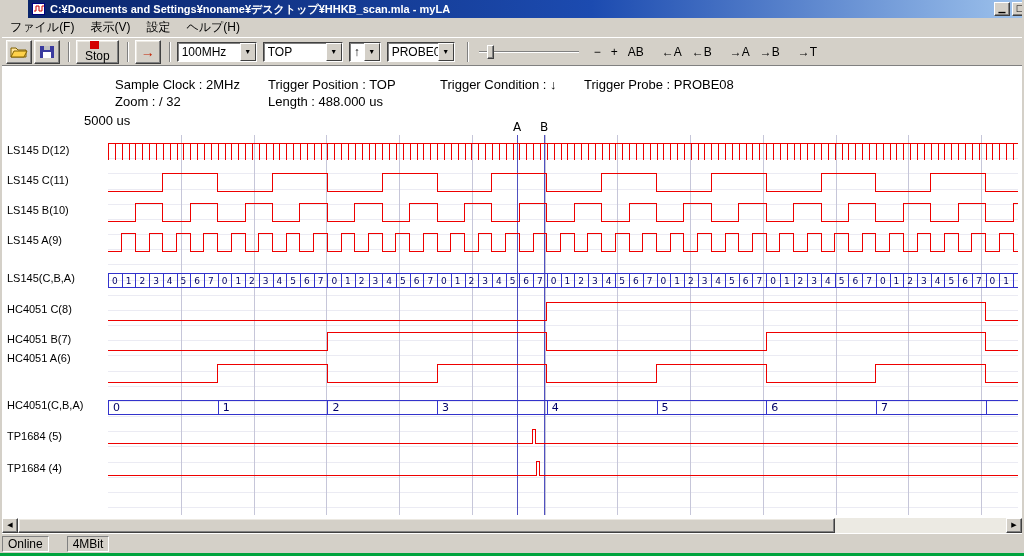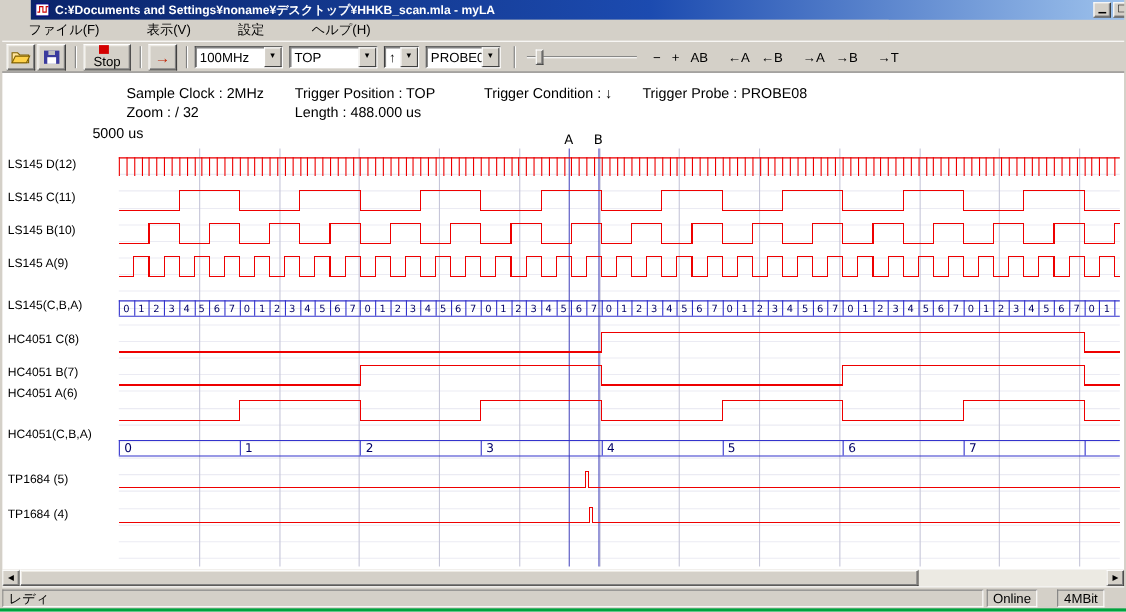--- a/index.html
+++ b/index.html
@@ -17,21 +17,21 @@
   .app-icon { width:14px; height:14px; margin-right:4px; flex:0 0 auto; }
   .title-text { color:#fff; font-size:11px; font-weight:bold; flex:1; white-space:nowrap; overflow:hidden; }
   .win-btn { width:16px; height:14px; background:#d4d0c8; border:1px solid;
     border-color:#ffffff #404040 #404040 #ffffff; box-shadow:inset -1px -1px 0 #808080;
     font-size:9px; line-height:11px; text-align:center; margin-left:2px; color:#000;
     font-family:"DejaVu Sans", sans-serif; }
   .win-btn.close { margin-left:4px; font-size:11px; font-weight:bold; }
 
   
   .menubar { position:absolute; top:18px; left:0; width:808px; height:19px; background:#d4d0c8;
-    display:flex; align-items:center; font-size:12px; padding-left:18px; z-index:5;gap:27px; }
+    display:flex; align-items:center; font-size:12px; padding-left:2px; z-index:5; }
   .menu-item { padding:2px 8px; white-space:nowrap; }
 
   
   .toolbar { position:absolute; top:37px; left:0; width:1024px; height:29px; background:#d4d0c8;
     border-top:1px solid #ffffff; border-bottom:1px solid #808080;
     display:flex; align-items:center; padding:0 6px; z-index:5; }
   .tb-btn { height:24px; min-width:26px; background:#d4d0c8; border:1px solid;
     border-color:#ffffff #404040 #404040 #ffffff; box-shadow:inset -1px -1px 0 #808080, inset 1px 1px 0 #ece9e2;
     display:flex; align-items:center; justify-content:center; font-size:12px; margin-right:2px;flex-direction:column; }
   .tb-sep { width:2px; height:20px; border-left:1px solid #808080; border-right:1px solid #ffffff; margin:0 6px; }
@@ -172,21 +172,21 @@
 
   <div id="channel-labels">
       <div class="ch-label" style="top: 144px;">LS145 D(12)</div>
       <div class="ch-label" style="top: 174px;">LS145 C(11)</div>
       <div class="ch-label" style="top: 204px;">LS145 B(10)</div>
       <div class="ch-label" style="top: 234px;">LS145 A(9)</div>
       <div class="ch-label" style="top: 272px;">LS145(C,B,A)</div>
       <div class="ch-label" style="top: 303px;">HC4051 C(8)</div>
       <div class="ch-label" style="top: 333px;">HC4051 B(7)</div>
       <div class="ch-label" style="top: 352px;">HC4051 A(6)</div>
-      <div class="ch-label" style="top: 389px;">HC4051(C,B,A)</div>
+      <div class="ch-label" style="top: 399px;">HC4051(C,B,A)</div>
       <div class="ch-label" style="top: 430px;">TP1684 (5)</div>
       <div class="ch-label" style="top: 462px;">TP1684 (4)</div>
     </div>
   <svg id="wave-svg">
       <line x1="108" y1="143.5" x2="1018" y2="143.5" stroke="#ebebf3" stroke-width="1"></line>
       <line x1="108" y1="158.5" x2="1018" y2="158.5" stroke="#ebebf3" stroke-width="1"></line>
       <line x1="108" y1="173.5" x2="1018" y2="173.5" stroke="#ebebf3" stroke-width="1"></line>
       <line x1="108" y1="189.5" x2="1018" y2="189.5" stroke="#ebebf3" stroke-width="1"></line>
       <line x1="108" y1="204.5" x2="1018" y2="204.5" stroke="#ebebf3" stroke-width="1"></line>
       <line x1="108" y1="219.5" x2="1018" y2="219.5" stroke="#ebebf3" stroke-width="1"></line>
@@ -523,20 +523,19 @@
       <polyline points="108,475 536,475 536,461 539,461 539,475 1018,475" fill="none" stroke="#ee0000" stroke-width="1" shape-rendering="crispEdges"></polyline>
     </svg>
 
   <div class="hscroll">
     <span class="sb-btn sb-left">◀</span>
     <span class="sb-thumb"></span>
     <span class="sb-btn sb-right">▶</span>
   </div>
 
   <div class="statusbar">
-    <span class="status-panel main">レディ</span>
     <span class="status-panel small">Online</span>
     <span class="status-panel small">4MBit</span>
   </div>
 
   <div class="frame left"></div>
   <div class="frame right"></div>
 </div>
 
 </body></html>

